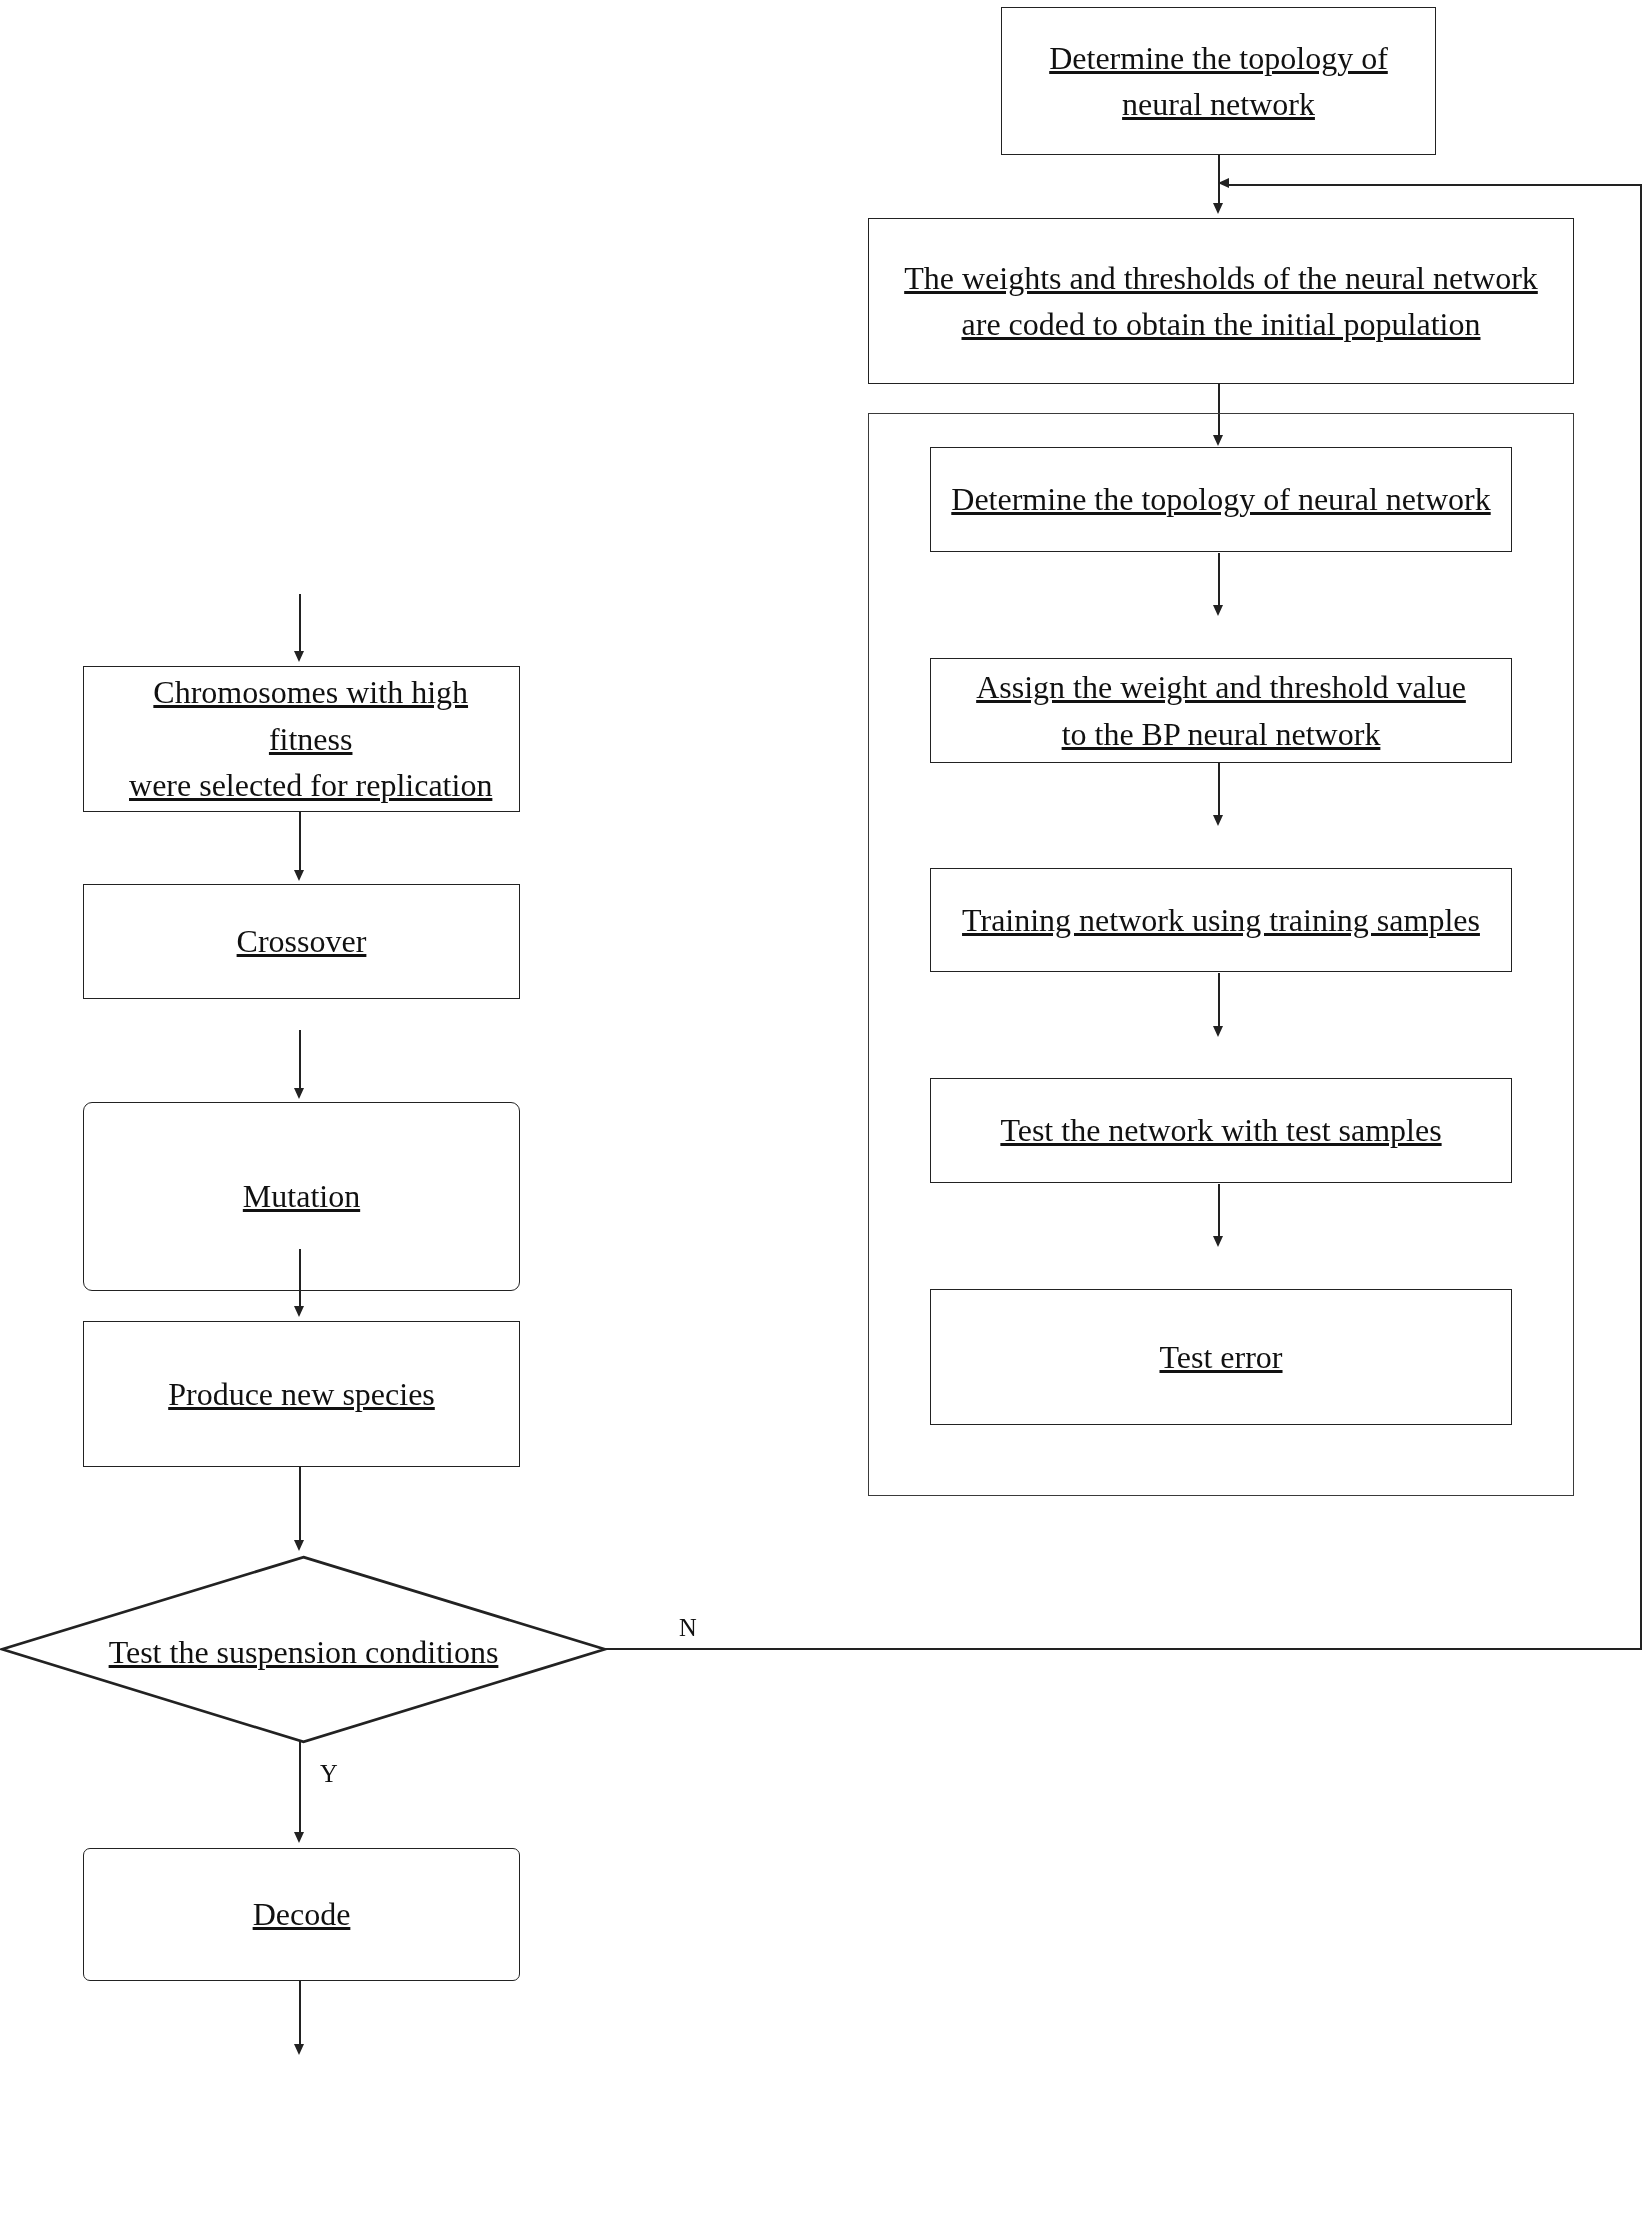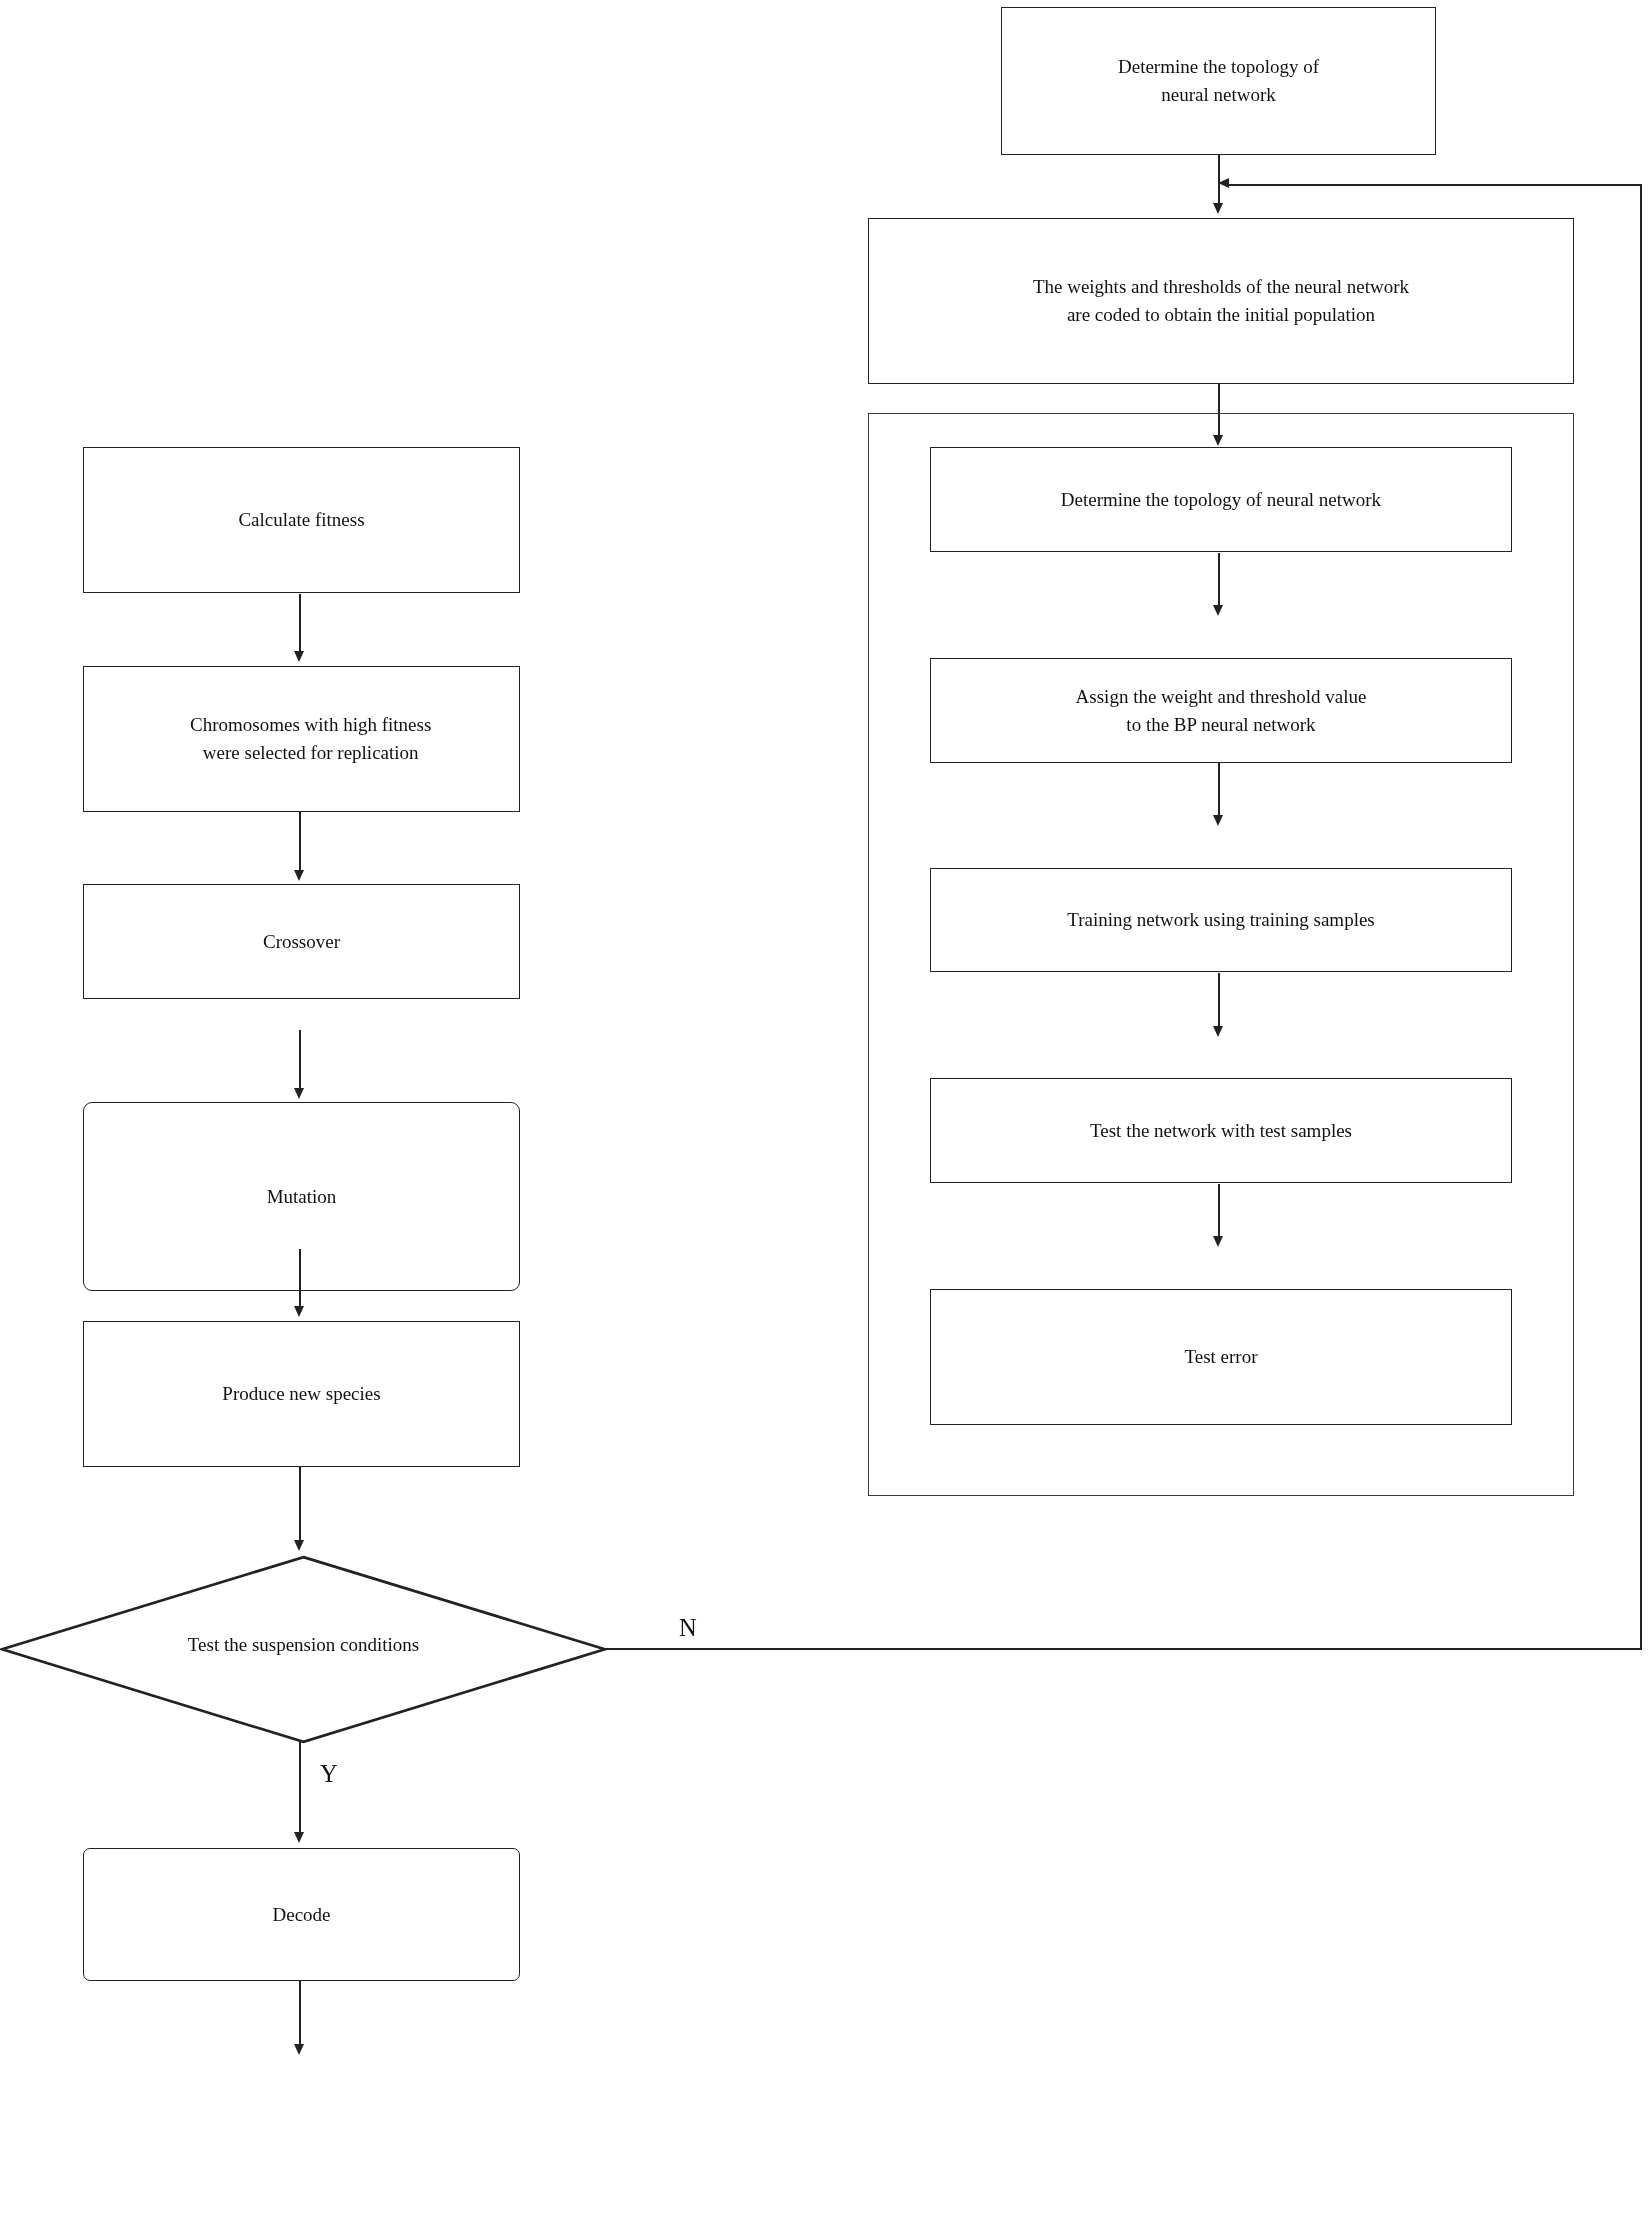--- a/index.html
+++ b/index.html
@@ -89,21 +89,21 @@
   }
 
   
   .branch-label{
     position:absolute;
     font-size:24.5px;
     color:#111111;
     white-space:nowrap;
   }
 
-  .fs-big{font-size:19px;}
+  .fs-big{font-size:32px;text-decoration:underline;}
 </style>
 </head>
 <body>
 
 <div id="canvas">
 
   <div class="node fs-big" style="left:1001px;top:7px;width:435px;height:148px;">
     <span class="txt">Determine the topology of
 neural network</span>
   </div>
@@ -147,23 +147,20 @@
     <span class="txt">Test the network with test samples</span>
   </div>
 
   <div class="vline" style="left:1218px;top:1184px;height:53px;"></div>
   <div class="arrow-down" style="left:1213px;top:1236px;"></div>
 
   <div class="node fs-big" style="left:930px;top:1289px;width:582px;height:136px;">
     <span class="txt">Test error</span>
   </div>
 
-  <div class="node fs-big" style="left:83px;top:447px;width:437px;height:146px;">
-    <span class="txt">Calculate fitness</span>
-  </div>
 
   <div class="vline" style="left:299px;top:594px;height:59px;"></div>
   <div class="arrow-down" style="left:294px;top:651px;"></div>
 
   <div class="node fs-big" style="left:83px;top:666px;width:437px;height:146px;padding-left:28px;">
     <span class="txt">Chromosomes with high fitness
 were selected for replication</span>
   </div>
 
   <div class="vline" style="left:299px;top:812px;height:59px;"></div>

